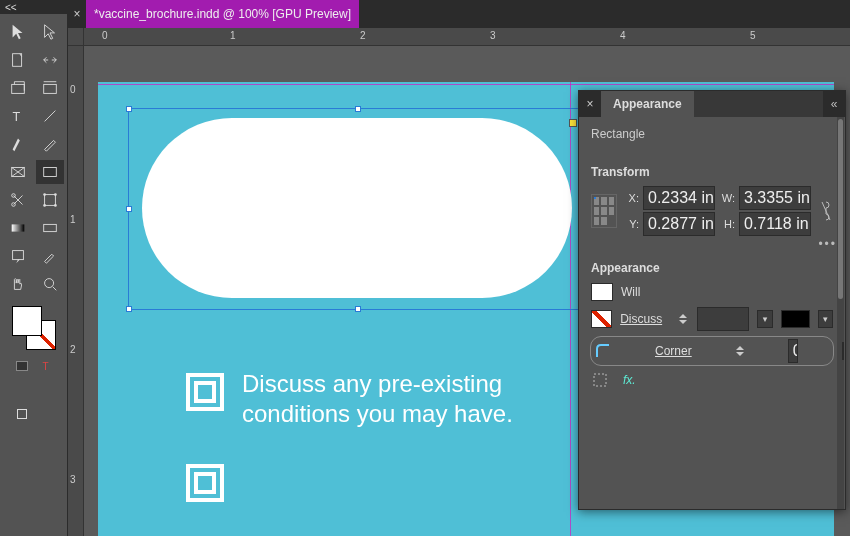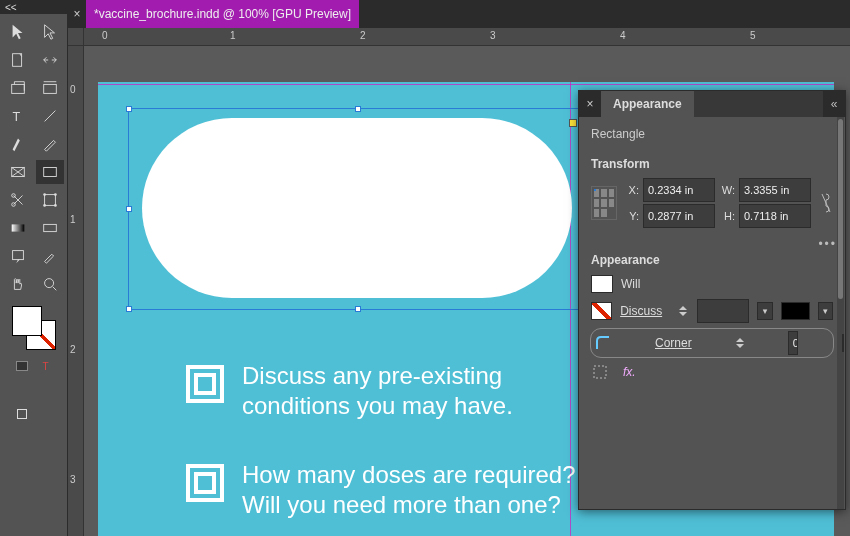--- a/index.html
+++ b/index.html
@@ -103,34 +103,34 @@
     display:flex; align-items:center; background:#383838;
   }
   .panel-x { width:22px; height:26px; display:flex; align-items:center; justify-content:center; background:#2b2b2b; color:#ccc;}
   .panel-tab { padding:6px 12px; background:#535353; font-weight:600;}
   .panel-collapse { margin-left:auto; width:22px; height:26px; display:flex; align-items:center; justify-content:center; color:#bbb; background:#2b2b2b;}
   .panel-body { padding:10px 12px 0 12px; position:relative; height: calc(100% - 26px); overflow:hidden;}
   .panel-scroll { position:absolute; right:1px; top:0; bottom:0; width:7px; background:#444;}
   .panel-scroll div{ position:absolute; left:1px; right:1px; top:2px; height:180px; background:#777; border-radius:3px;}
 
   .section-title { font-weight:600; margin:6px 0 8px 0; color:#ddd; }
-  .obj-type { margin-bottom:16px; color:#ccc; }
+  .obj-type { margin-bottom:24px; color:#ccc; }
 
   .transform-row { display:flex; align-items:center; gap:8px; }
   .refpoint {
     width:34px; height:34px; display:grid; grid-template-columns:repeat(3,1fr); grid-template-rows:repeat(3,1fr);
     gap:2px; padding:2px; border:1px solid #666;
   }
   .refpoint span{ background:#888;}
   .refpoint span.sel{ background:#fff;}
 
   .xygrid { display:grid; grid-template-columns: 14px 72px 16px 72px; grid-auto-rows: 22px; gap:4px 4px; align-items:center; font-size:11px;}
   .xygrid .lbl { text-align:right; color:#ddd;}
   .numfield {
-    height:24px; background:#3d3d3d; border:1px solid #2b2b2b; color:#eee; padding:0 4px; font-size:11px;
+    height:24px; background:#3d3d3d; border:1px solid #2b2b2b; color:#eee; padding:0 4px; font-size:16px;
     display:flex; align-items:center; overflow:hidden; white-space:nowrap;
   }
   .link-icon { width:18px; display:flex; align-items:center; justify-content:center; color:#bbb;}
 
   .row { display:flex; align-items:center; gap:8px; margin:6px 0; position:relative;}
   .row .label { width:50px; text-decoration: underline; color:#ddd; cursor:pointer;}
   .row .spin { width:54px; }
   .swatch {
     width:22px; height:18px; border:1px solid #2b2b2b; background:#fff;
   }
@@ -141,21 +141,21 @@
   .chev { width:16px; height:18px; display:flex; align-items:center; justify-content:center; background:#3d3d3d; border:1px solid #2b2b2b; color:#ccc; font-size:9px;}
   .spinbtn { width:14px; height:18px; display:flex; flex-direction:column; justify-content:center; align-items:center; }
   .spinbtn div{ width:0;height:0;border-left:4px solid transparent;border-right:4px solid transparent;}
   .spinbtn .up{ border-bottom:4px solid #ccc; margin-bottom:2px;}
   .spinbtn .dn{ border-top:4px solid #ccc;}
   .tiny-icon { width:18px; height:18px; display:flex; align-items:center; justify-content:center; color:#ccc;}
 
   .corner-row-hi { outline:1px solid #888; border-radius:10px; padding:2px 4px;gap:44px; }
 
   .more-dots { position:absolute; right:8px; top:120px; color:#bbb; letter-spacing:2px;}
-  .fx { color:#f0abfc; font-style:italic; margin-left:6px;}
+  .fx { color:#5eead4; font-style:italic; margin-left:6px;}
 </style>
 </head>
 <body>
 
 <div class="collapse-btn">&lt;&lt;</div>
 
 <div class="tabbar">
   <div class="tab-close">×</div>
   <div class="tab">
     <span>*vaccine_brochure.indd @ 100% [GPU Preview]</span>
@@ -358,27 +358,26 @@
       <div class="h" style="left:50%; top:-3px; margin-left:-3px"></div>
       <div class="h" style="right:-3px; top:-3px"></div>
       <div class="h" style="left:-3px; top:50%; margin-top:-3px"></div>
       <div class="h" style="right:-3px; top:50%; margin-top:-3px"></div>
       <div class="h" style="left:-3px; bottom:-3px"></div>
       <div class="h" style="left:50%; bottom:-3px; margin-left:-3px"></div>
       <div class="h" style="right:-3px; bottom:-3px"></div>
       <div class="hy" style="right:10px; top:10px"></div>
     </div>
 
-    <div class="checkbox-txt" style="left:88px; top:279px; width:400px;">
+    <div class="checkbox-txt" style="left:88px; top:287px; width:400px;">
       <div class="box"></div>
       <div>Discuss any pre-existing conditions you may have.</div>
     </div>
     <div class="checkbox-txt" style="left:88px; top:378px; width:430px;">
       <div class="box"></div>
-      <div>How many doses are required? Will you need more than one?</div>
     </div>
 
   </div>
 </div>
 
 <div class="panel">
   <div class="panel-tabbar">
     <div class="panel-x">×</div>
     <div class="panel-tab">Appearance</div>
     <div class="panel-collapse">«</div>

